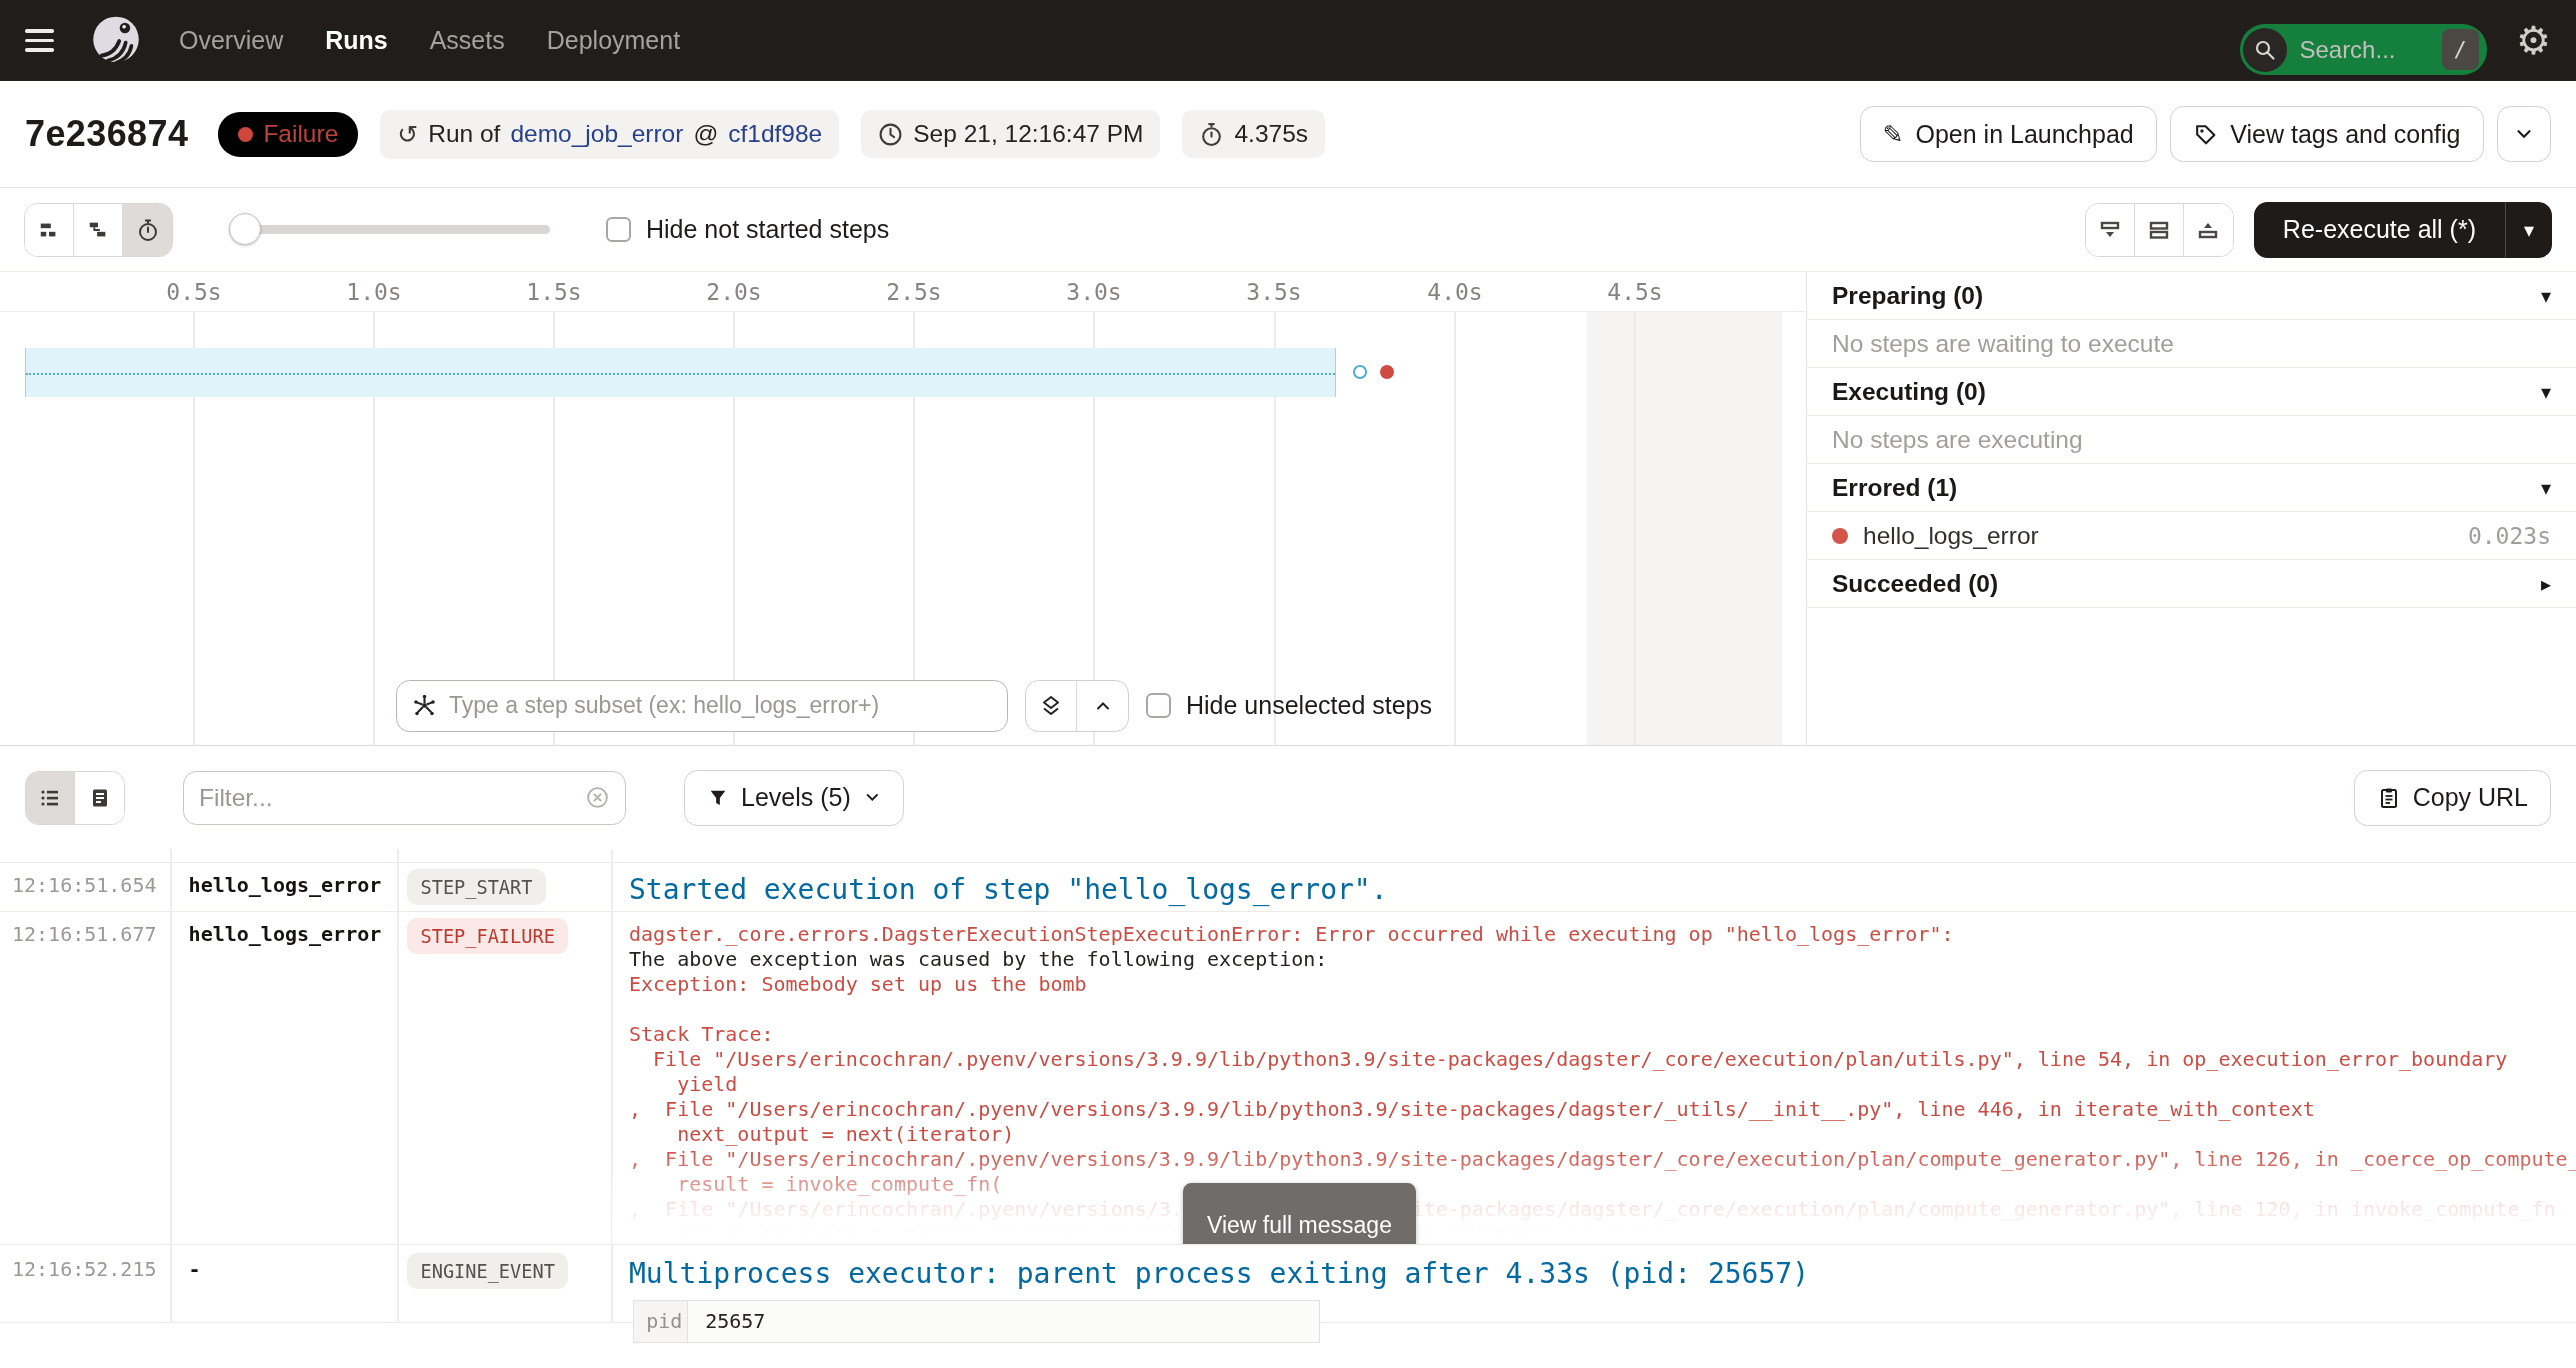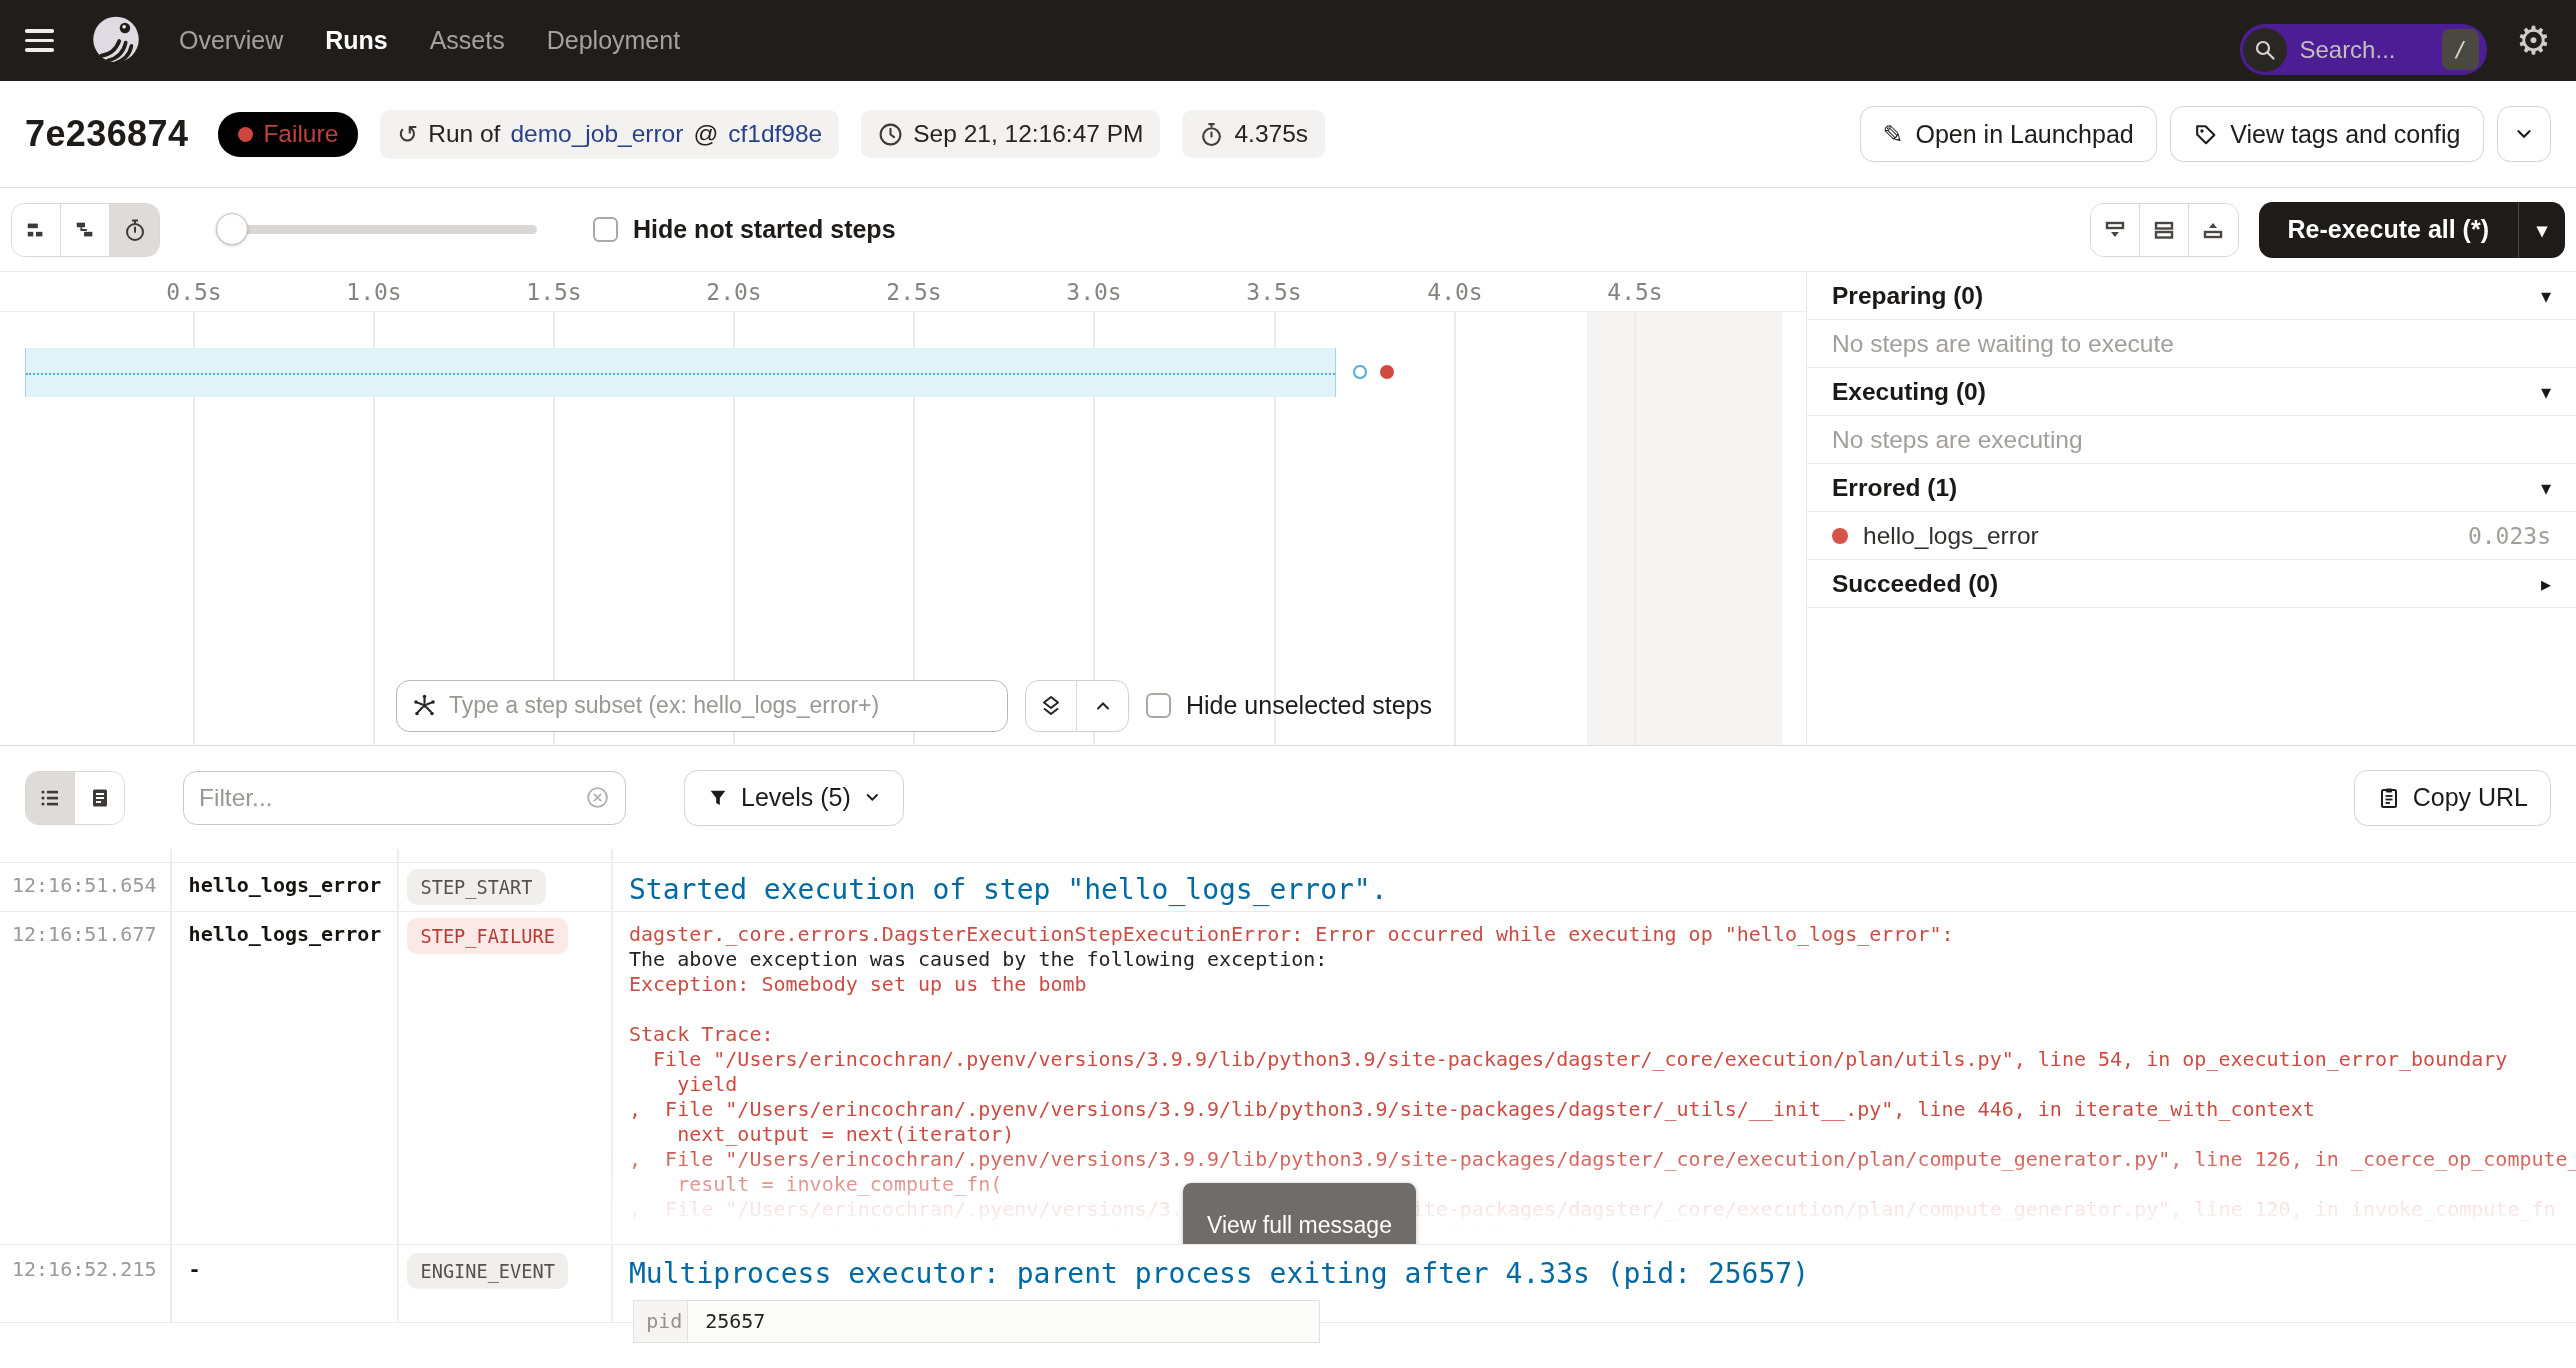--- a/index.html
+++ b/index.html
@@ -8,21 +8,21 @@
   .page { position:relative; width:2576px; height:1368px; overflow:hidden; background:#fff; }
 
   
   .topnav { height:81px; background:#211d1a; display:flex; align-items:center; padding:0 25px; }
   .hamburger { width:29px; display:flex; flex-direction:column; gap:6px; cursor:pointer; }
   .hamburger span { display:block; height:3.4px; background:#efedeb; border-radius:1.7px; }
   .logo { width:52px; height:52px; margin-left:36px; }
   .navlinks { display:flex; gap:42px; margin-left:37px; font-size:25px; }
   .navlink { color:#a5a19d; cursor:pointer; }
   .navlink.active { color:#ffffff; font-weight:700; }
-  .search { margin-left:auto; width:247px; height:51px; border-radius:25px; background:#4c1d95; display:flex; align-items:center; padding:3.4px;margin-top:18px; }
+  .search { margin-left:auto; width:247px; height:51px; border-radius:25px; background:#15803d; display:flex; align-items:center; padding:3.4px;margin-top:18px; }
   .search-circle { width:44px; height:44px; border-radius:50%; background:#2a2623; color:#d8d5d1; display:flex; align-items:center; justify-content:center; flex:none; }
   .search input { flex:1; min-width:0; background:transparent; border:none; outline:none; color:#e8e6e3; font-size:24px; padding:0 12px; font-family:inherit; }
   .search input::placeholder { color:#c3bfbb; }
   .slash-chip { flex:none; width:37px; height:41px; border-radius:7.6px; background:#4b4743; color:#d5d2ce; font-size:22px; display:flex; align-items:center; justify-content:center; margin-right:5px; font-family:"DejaVu Sans Mono",monospace; }
   .gear { color:#d0cdc9; font-size:39px; margin-left:29px; cursor:pointer; line-height:1; }
 
   
   .run-header { height:107px; display:flex; align-items:center; padding:0 25px; border-bottom:1.7px solid #e7e5e2; background:#fff; }
   .run-id { font-size:36px; font-weight:700; letter-spacing:0.4px; }
   .badge-failure { display:flex; align-items:center; gap:10px; background:#000000; border-radius:22px; padding:8.5px 20px; margin-left:30px;justify-content:space-between; }
@@ -30,21 +30,21 @@
   .badge-failure .txt { color:#bf423a; font-size:24.5px; }
   .chip { display:flex; align-items:center; gap:10px; background:#f4f2f0; border-radius:10px; padding:10px 17px; margin-left:22px; font-size:24.5px; color:#26221f; }
   .chip svg, .chip .uicon { color:#3f3b37; }
   .chip a { color:#26408b; text-decoration:none; cursor:pointer; }
   .hdr-actions { margin-left:auto; display:flex; align-items:center; gap:13.5px; }
   .btn { display:flex; align-items:center; gap:12px; height:56px; padding:0 22px; background:#fff; border:1.7px solid #d4d1ce; border-radius:13.5px; font-size:25px; cursor:pointer; color:#1e1b18; }
   .btn .uicon { font-size:25px; line-height:1; }
   .btn.icon-only { padding:0 15px; }
 
   
-  .gantt-toolbar { height:83px; display:flex; align-items:center; padding:0 11px; background:#fff;font-weight:bold; }
+  .gantt-toolbar { height:83px; display:flex; align-items:center; padding:0 24px; background:#fff; }
   .seg { display:flex; border:1.7px solid #d8d5d2; border-radius:13.5px; overflow:hidden; background:#fff; }
   .seg .cell { width:49px; height:52px; display:flex; align-items:center; justify-content:center; border-right:1.7px solid #dcd9d6; cursor:pointer; background:#fff; color:#45413d; }
   .seg .cell:last-child { border-right:none; }
   .seg .cell.selected { background:#dedbd8; }
   .zoom-slider { display:flex; align-items:center; margin-left:56px; position:relative; width:321px; height:34px; }
   .zoom-track { position:absolute; left:0; right:0; top:12.7px; height:9.3px; border-radius:5px; background:#d9d6d3; }
   .zoom-knob { position:absolute; left:0; top:0.8px; width:32px; height:32px; border-radius:50%; background:#fff; border:1.7px solid #c6c3c0; box-shadow:0 0.8px 2.5px rgba(0,0,0,0.25); cursor:pointer; }
   .checkrow { display:flex; align-items:center; gap:15px; font-size:25px; cursor:pointer; }
   .checkbox { width:25px; height:25px; border:2.5px solid #aaa6a2; border-radius:6px; background:#fff; }
   .gt-right { margin-left:auto; display:flex; align-items:center; gap:20px; }

